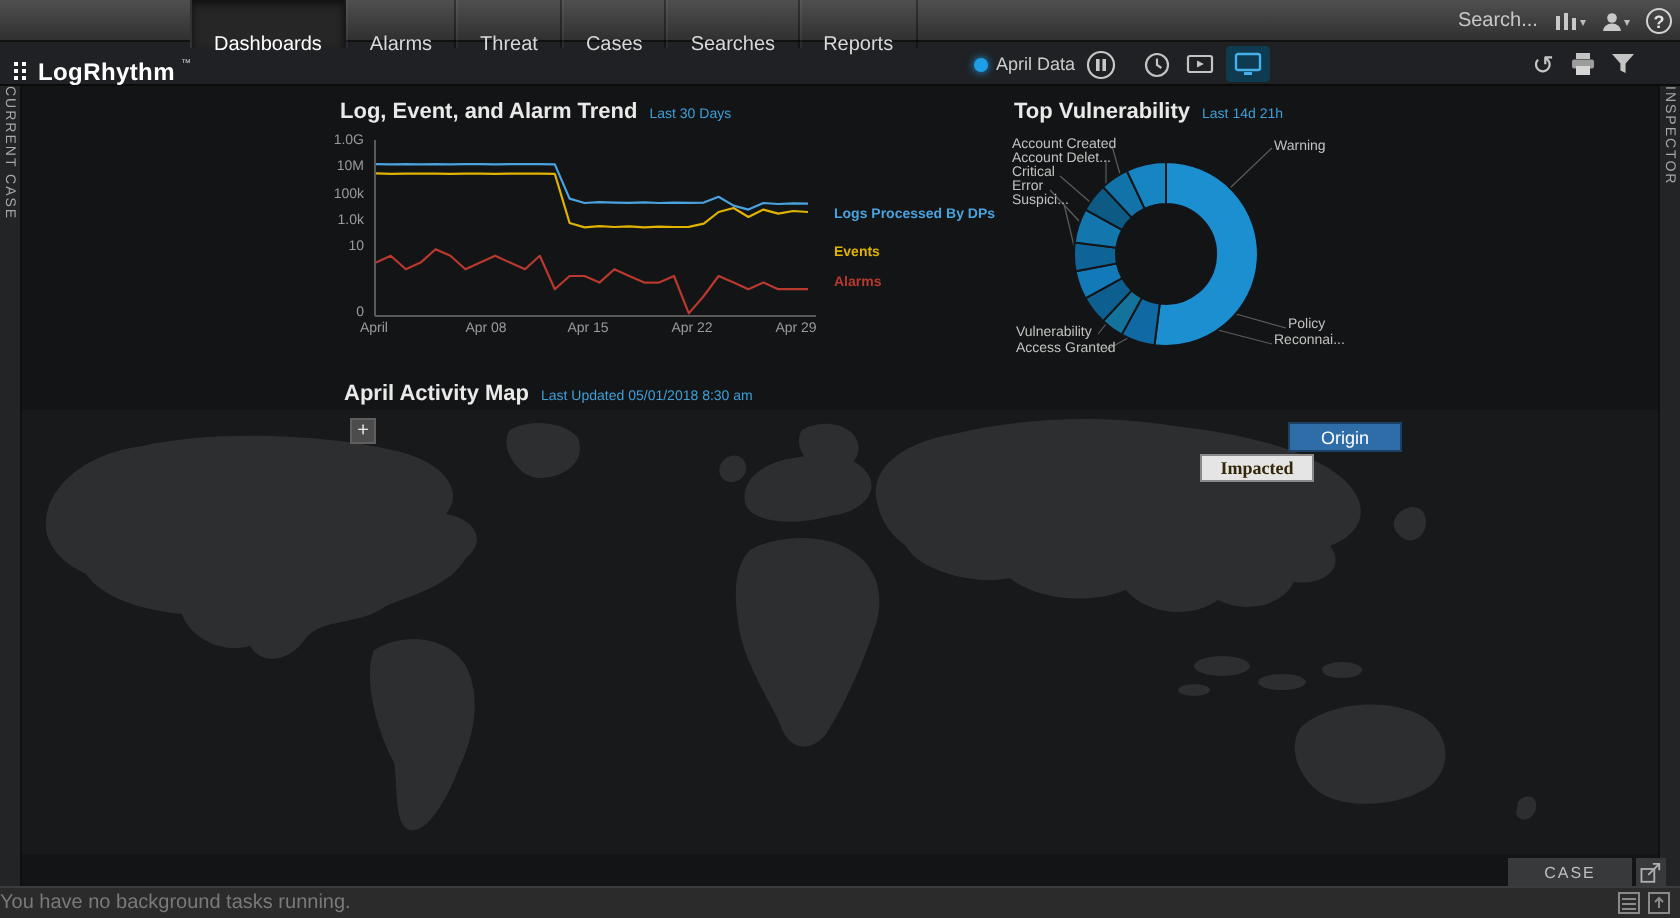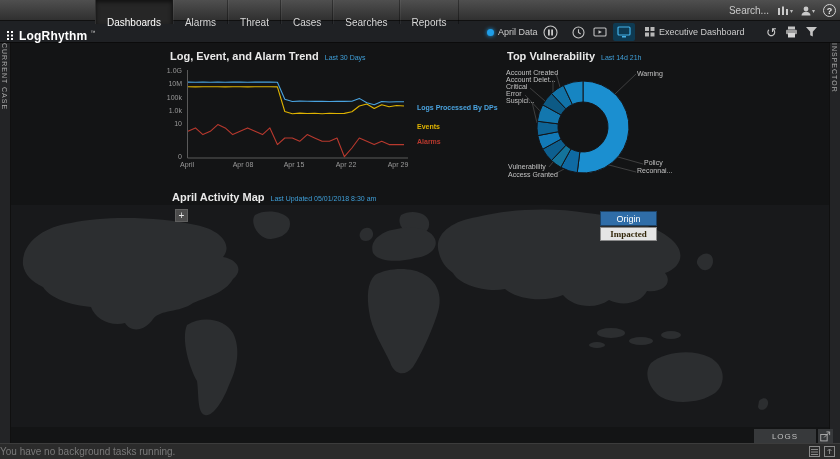--- a/index.html
+++ b/index.html
@@ -50,21 +50,21 @@
 
   
   .dlabel { position:absolute; font-size:7px; color:#c2c2c2; white-space:nowrap; z-index:6; }
 
   
   .map-canvas { position:absolute; left:11px; top:205px; width:818px; height:222px; background:#18191b; }
   .zoom-btn { position:absolute; left:175px; top:209px; width:13px; height:13px; background:#4c4c4c;
               border:1px solid #5f5f5f; color:#e8e8e8; font-size:10px; line-height:11px; text-align:center; cursor:pointer; z-index:6; }
   .map-legend-btn { position:absolute; left:600px; width:57px; height:15px; font-size:9px; display:flex;
                     align-items:center; justify-content:center; cursor:pointer; z-index:6; border:1px solid rgba(0,0,0,.4); }
-  .map-legend-btn.origin { top:211px; color:#ffffff; }
+  .map-legend-btn.origin { top:211px; color:#ffffff;margin-left:44px; }
   .map-legend-btn.impacted { top:227px; height:14px; color:#33270a; font-weight:bold; }
 
   
   .logs-tab { position:absolute; right:24px; bottom:16px; width:62px; height:14px; background:#37393b;
               color:#c0c0c0; font-size:8px; letter-spacing:1px; display:flex; align-items:center;
               justify-content:center; cursor:pointer; z-index:22; }
   .logs-expand { position:absolute; right:7px; bottom:16px; width:15px; height:14px; background:#37393b;
                  display:flex; align-items:center; justify-content:center; cursor:pointer; z-index:22; }
   .statusbar { position:absolute; left:0; right:0; bottom:0; height:16px; background:#2b2b2b;
                border-top:1px solid #3c3c3c; display:flex; align-items:center; justify-content:flex-start; z-index:30; }
@@ -140,29 +140,20 @@
       <path d="M5.5,3.2 l3.4,1.8 -3.4,1.8 Z" fill="#c4c4c4"></path>
     </svg>
   </div>
   <div class="tb-item" style="left:613px;">
     <span class="mon-tile">
       <svg width="14" height="12" viewBox="0 0 14 12">
         <rect x="1" y="1" width="12" height="8" rx="1" stroke="#45b1e8" stroke-width="1.2" fill="none"></rect>
         <rect x="5" y="10" width="4" height="1.5" fill="#45b1e8"></rect>
       </svg>
     </span>
-  </div>
-  <div class="tb-item" style="left:645px;">
-    <svg width="10" height="10" viewBox="0 0 10 10">
-      <rect x="0" y="0" width="4" height="4" fill="#b8b8b8"></rect>
-        <rect x="5.5" y="0" width="4" height="4" fill="#b8b8b8"></rect>
-      <rect x="0" y="5.5" width="4" height="4" fill="#b8b8b8"></rect>
-        <rect x="5.5" y="5.5" width="4" height="4" fill="#b8b8b8"></rect>
-    </svg>
-    <span class="tb-label">Executive Dashboard</span>
   </div>
   <div class="tb-item" style="right:63px;">
     <span class="undo-glyph">↺</span>
   </div>
   <div class="tb-item" style="right:42px;">
     <svg width="13" height="12" viewBox="0 0 13 12">
       <rect x="3" y="0.5" width="7" height="3" fill="#c4c4c4"></rect>
       <rect x="1" y="3.8" width="11" height="4.5" rx="1" fill="#9c9c9c"></rect>
       <rect x="3" y="7" width="7" height="4.5" fill="#d6d6d6"></rect>
     </svg>
@@ -284,21 +275,21 @@
       <path d="M640,158 C654,146 682,144 698,152 C714,160 716,178 704,188 C690,198 664,200 650,192 C638,184 632,168 640,158 Z"></path>
       <path d="M748,196 C752,191 758,193 757,199 C756,205 749,207 747,202 Z"></path>
     </g>
   </svg>
 </div>
 
 <div class="zoom-btn">+</div>
 <div class="map-legend-btn origin" style="background: rgb(47, 109, 168);">Origin</div>
 <div class="map-legend-btn impacted" style="background: #e5e5e5; font-family: Liberation Serif, serif;">Impacted</div>
 
-<div class="logs-tab">LOGS</div>
+<div class="logs-tab">CASE</div>
 <div class="logs-expand">
   <svg width="11" height="11" viewBox="0 0 12 12">
     <rect x="0.8" y="3.8" width="7" height="7" fill="none" stroke="#b0b0b0"></rect>
     <path d="M4.5,7 L10.5,1 M7,1 h3.5 v3.5" stroke="#b0b0b0" fill="none"></path>
   </svg>
 </div>
 
 <div class="statusbar">
   <span class="status-msg">You have no background tasks running.</span>
   <span class="status-icons">

